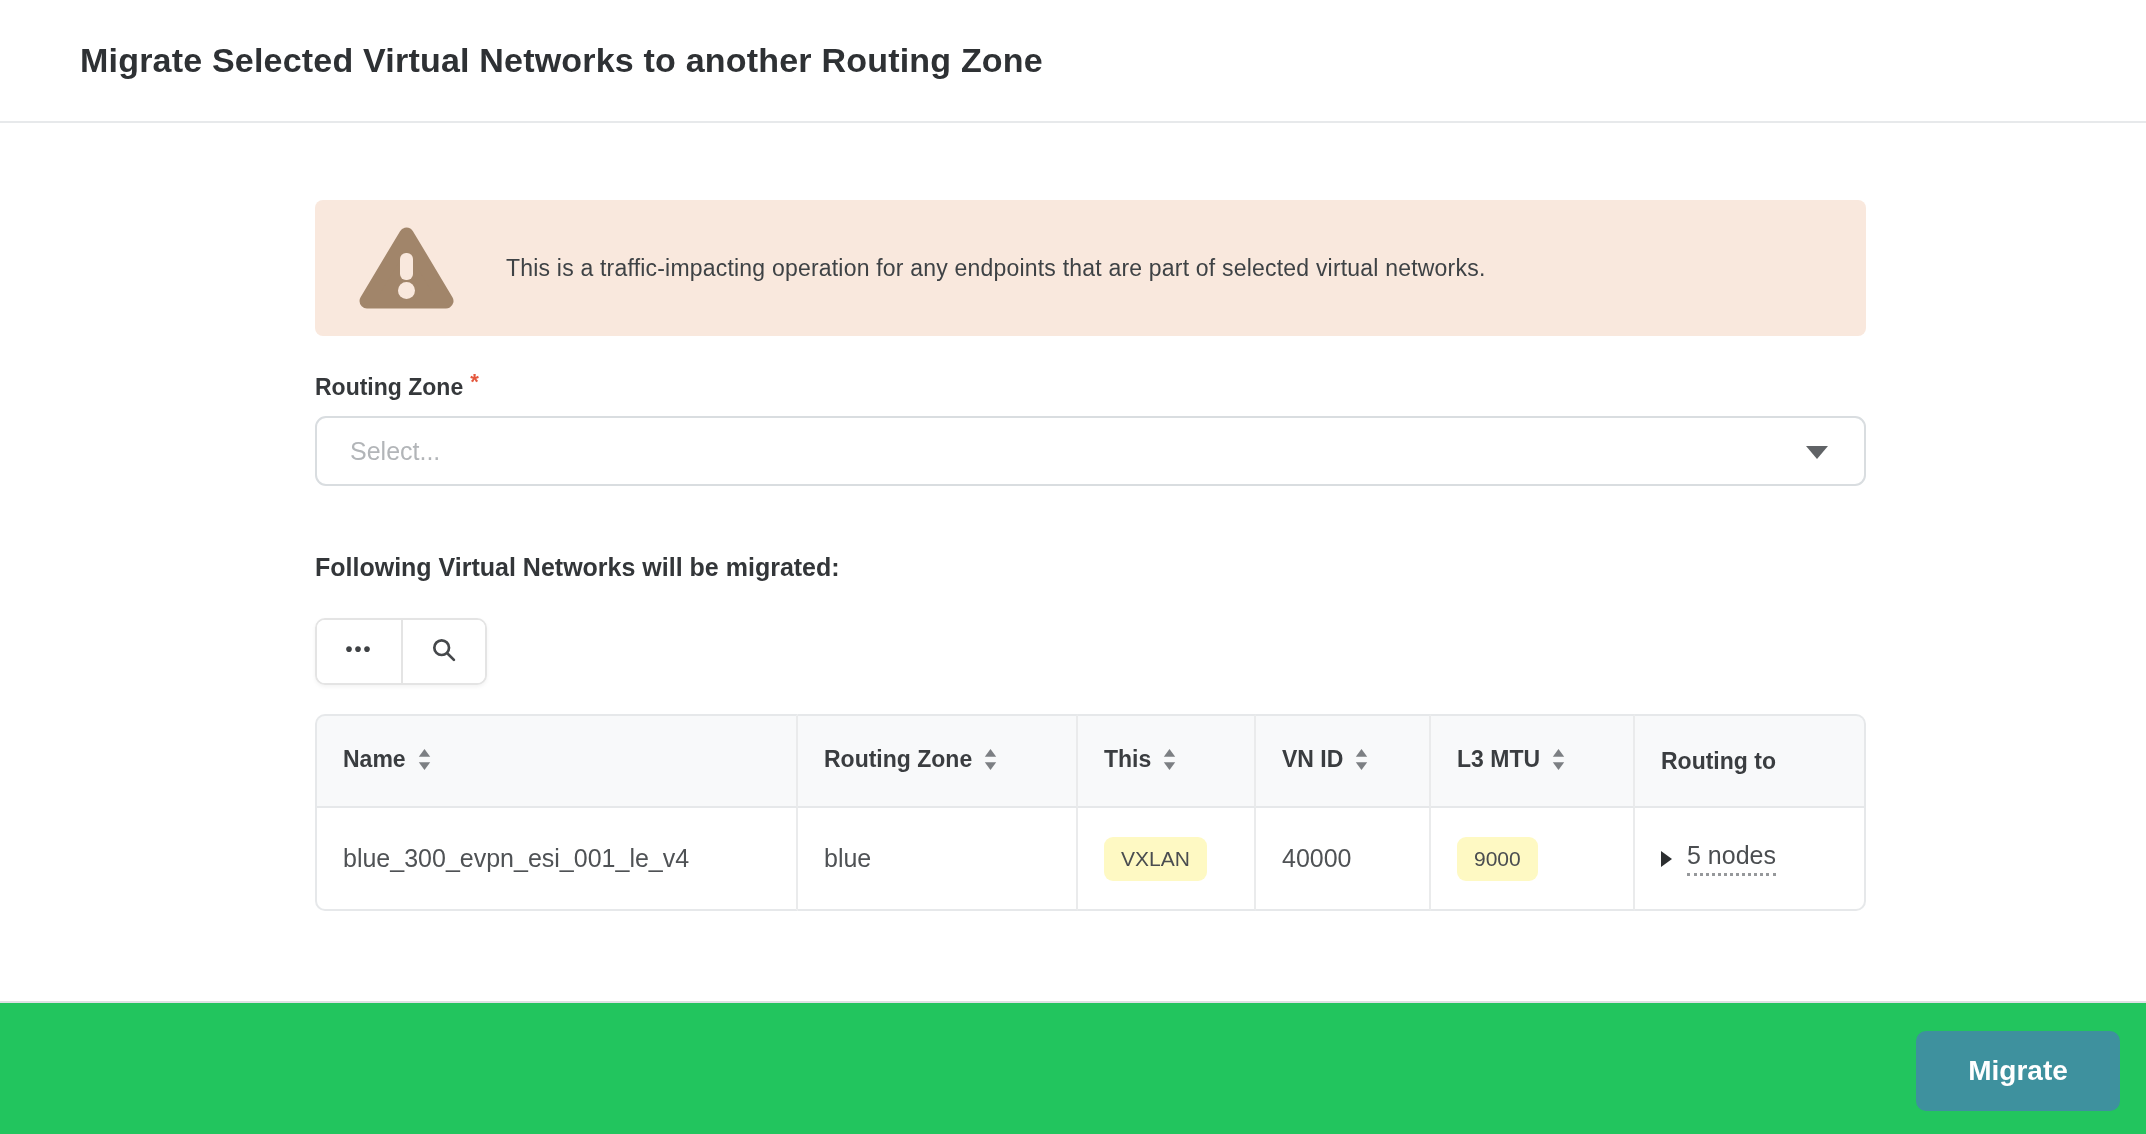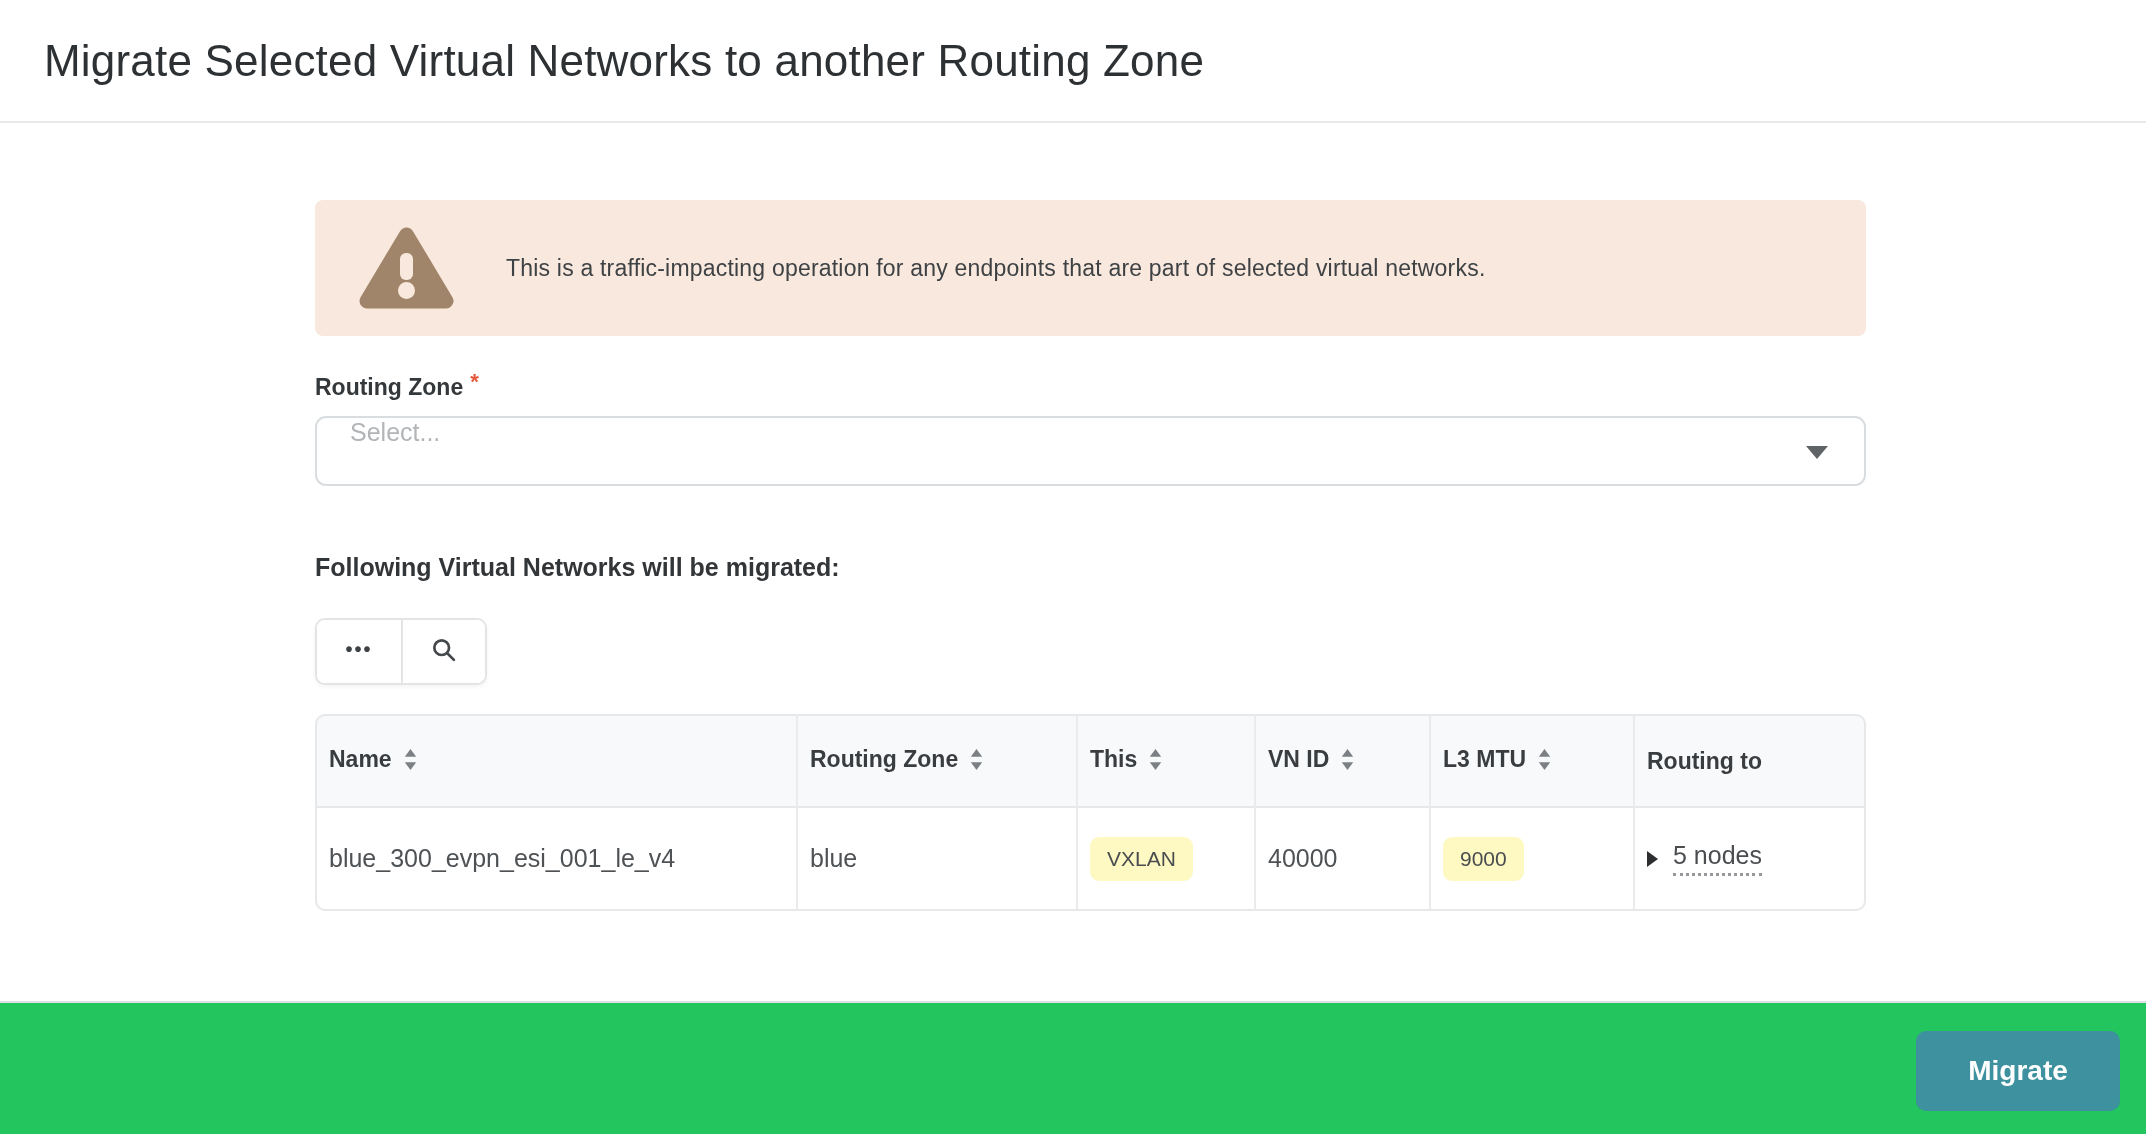--- a/index.html
+++ b/index.html
@@ -14,24 +14,25 @@
 
   
   .modal-header {
     height: 123px;
     border-bottom: 2px solid #e7e9eb;
     display: flex;
     align-items: center;
     padding-left: 44px;
   }
   .modal-title {
-    font-size: 44px;
-    font-weight: normal;
+    font-size: 34px;
+    font-weight: bold;
     color: #2e3134;
     letter-spacing: 0.2px;
+    margin-left: 36px;
   }
 
   
   .content {
     position: absolute;
     left: 315px;
     top: 125px;
     width: 1551px;
   }
 
@@ -81,20 +82,21 @@
     top: -5px;
   }
   .select-box {
     margin-top: 14px;
     height: 70px;
     width: 100%;
     border: 2px solid #d9dde0;
     border-radius: 11px;
     background: #fff;
     display: flex;
+    align-items: center;
     padding-left: 33px;
     position: relative;
     cursor: pointer;
   }
   .select-placeholder {
     font-size: 25px;
     color: #b2b5b8;
   }
   .select-caret {
     position: absolute;
@@ -185,21 +187,21 @@
   .vn-table {
     margin-top: 29px;
     width: 100%;
     border-collapse: separate;
     border-spacing: 0;
     table-layout: fixed;
   }
   .vn-table th, .vn-table td {
     border-bottom: 2px solid #e6e8ea;
     border-right: 2px solid #eaebec;
-    padding-left: 12px;
+    padding-left: 26px;
     text-align: left;
     vertical-align: middle;
   }
   .vn-table th {
     background: #f8f9fa;
     height: 94px;
     font-size: 23px;
     font-weight: bold;
     color: #3a3d40;
     border-top: 2px solid #e6e8ea;

